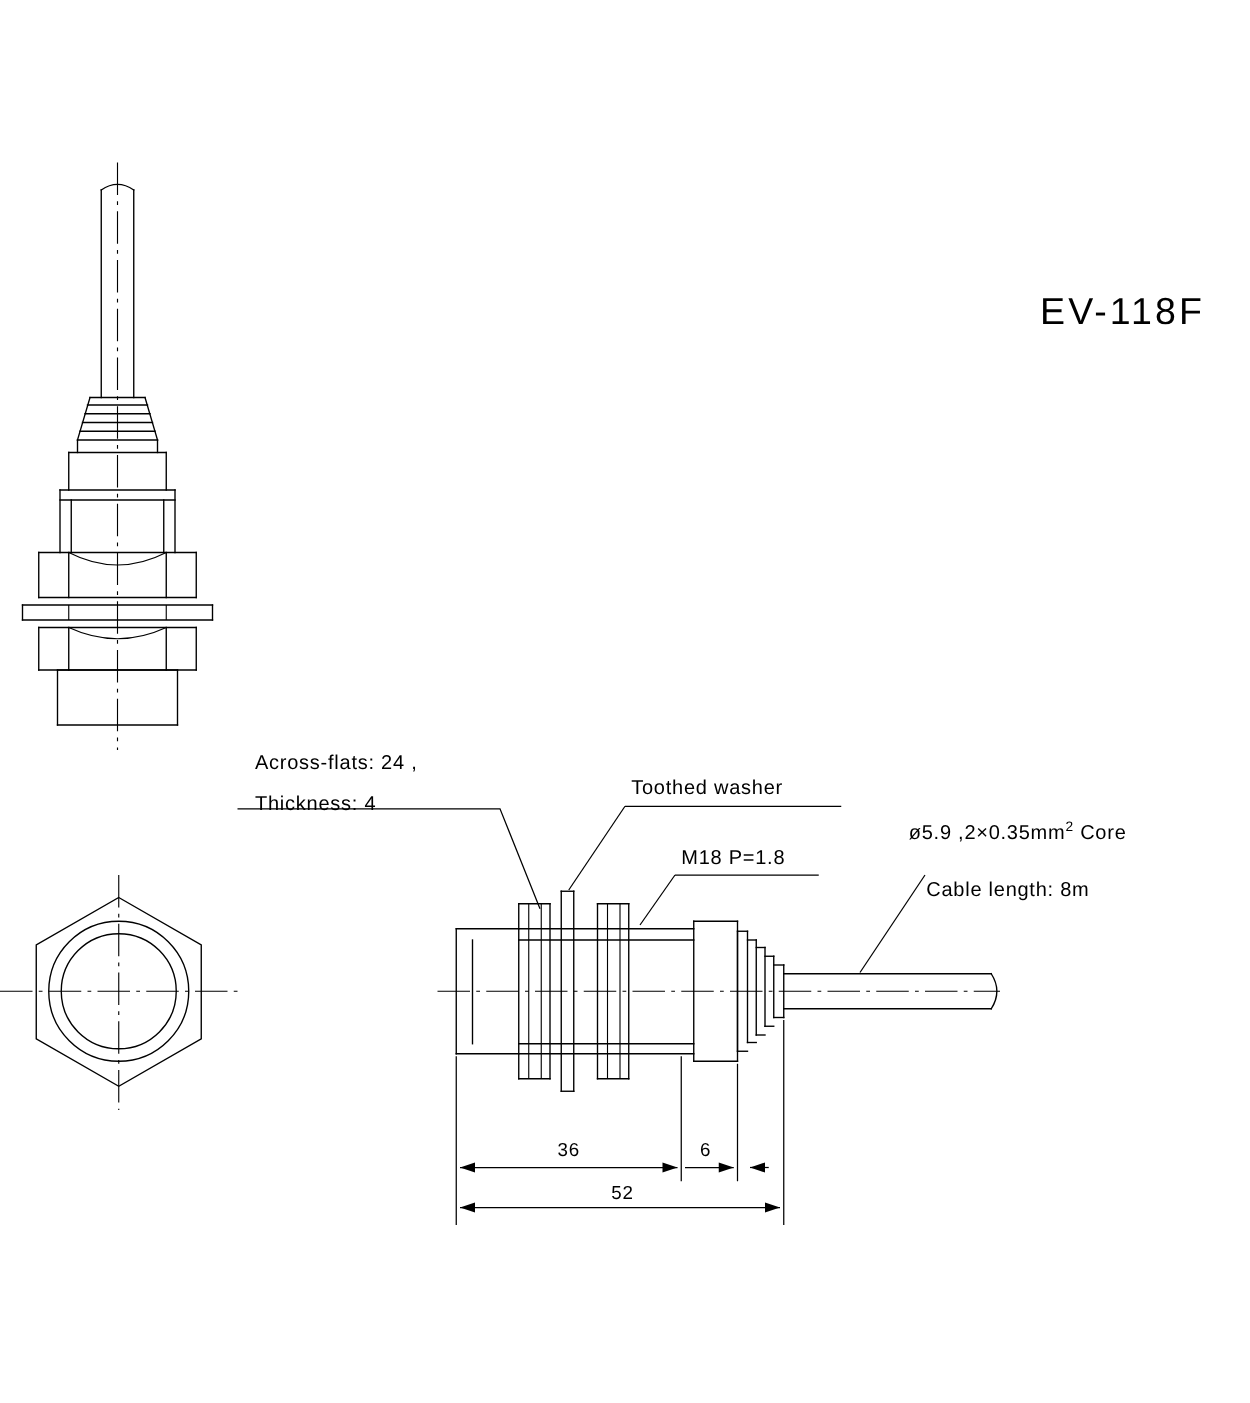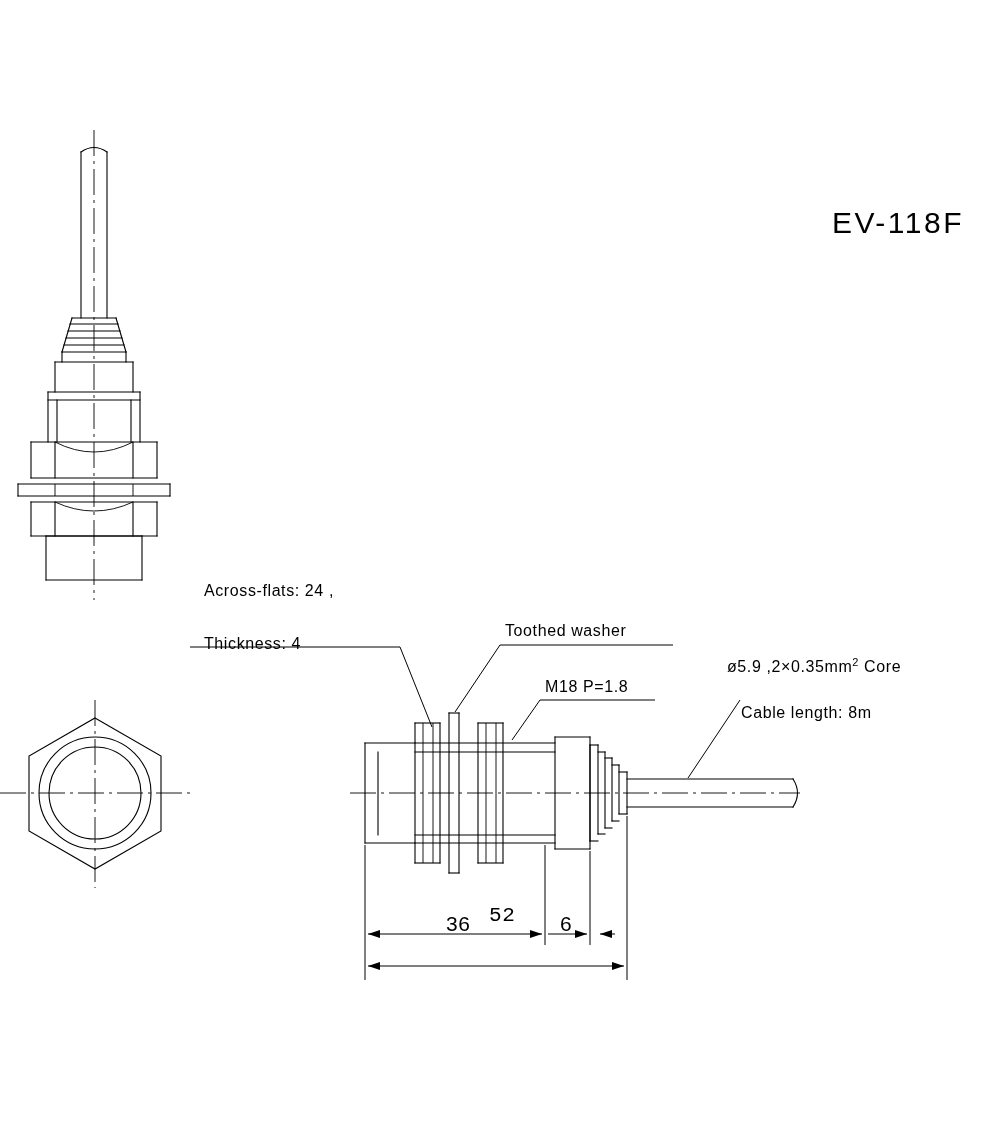--- a/index.html
+++ b/index.html
@@ -52,26 +52,27 @@
   .txt {
     position: absolute;
     color: #000000;
     font-family: "Liberation Sans", sans-serif;
     white-space: nowrap;
     letter-spacing: 0.6px;
   }
   .part-title {
     font-size: 30px;
     letter-spacing: 2.5px;
+    margin-top: 27px;
   }
   .note {
     font-size: 16px;
   }
   .dimtxt {
-    font-size: 21px;
+    font-size: 15px;
   }
   .sup {
     font-size: 11px;
     vertical-align: super;
   }
 </style>
 </head>
 <body>
 
 <div id="sheet">
@@ -238,33 +239,33 @@
       <polygon points="600,934 612,930 612,938" fill="#000"></polygon>
 
       <path class="dim" d="M368 966 L624 966"></path>
       <polygon points="368,966 380,962 380,970" fill="#000"></polygon>
       <polygon points="624,966 612,962 612,970" fill="#000"></polygon>
     </g>
   </svg>
 
   <div class="txt part-title" style="left:832px; top:206px;">EV-118F</div>
 
-  <div class="txt note" style="left:204px; top:582px;">Across-flats: 24 ,</div>
+  <div class="txt note" style="left:204px; top:602px;">Across-flats: 24 ,</div>
 
   <div class="txt note" style="left:204px; top:635px;">Thickness: 4</div>
 
   <div class="txt note" style="left:505px; top:622px;">Toothed washer</div>
 
   <div class="txt note" style="left:545px; top:678px;">M18 P=1.8</div>
 
   <div class="txt note" style="left:727px; top:656px;">
     <span>ø5.9 ,2×0.35mm</span><span class="sup">2</span><span> Core</span>
   </div>
 
   <div class="txt note" style="left:741px; top:704px;">Cable length: 8m</div>
 
   <div class="txt dimtxt" style="left:446px; top:912px;">36</div>
 
   <div class="txt dimtxt" style="left:560px; top:912px;">6</div>
 
-  <div class="txt dimtxt" style="left:489px; top:904px;font-family:Liberation Mono, monospace;">52</div>
+  <div class="txt dimtxt" style="left:489px; top:946px;">52</div>
 
 </div>
 
 </body></html>

